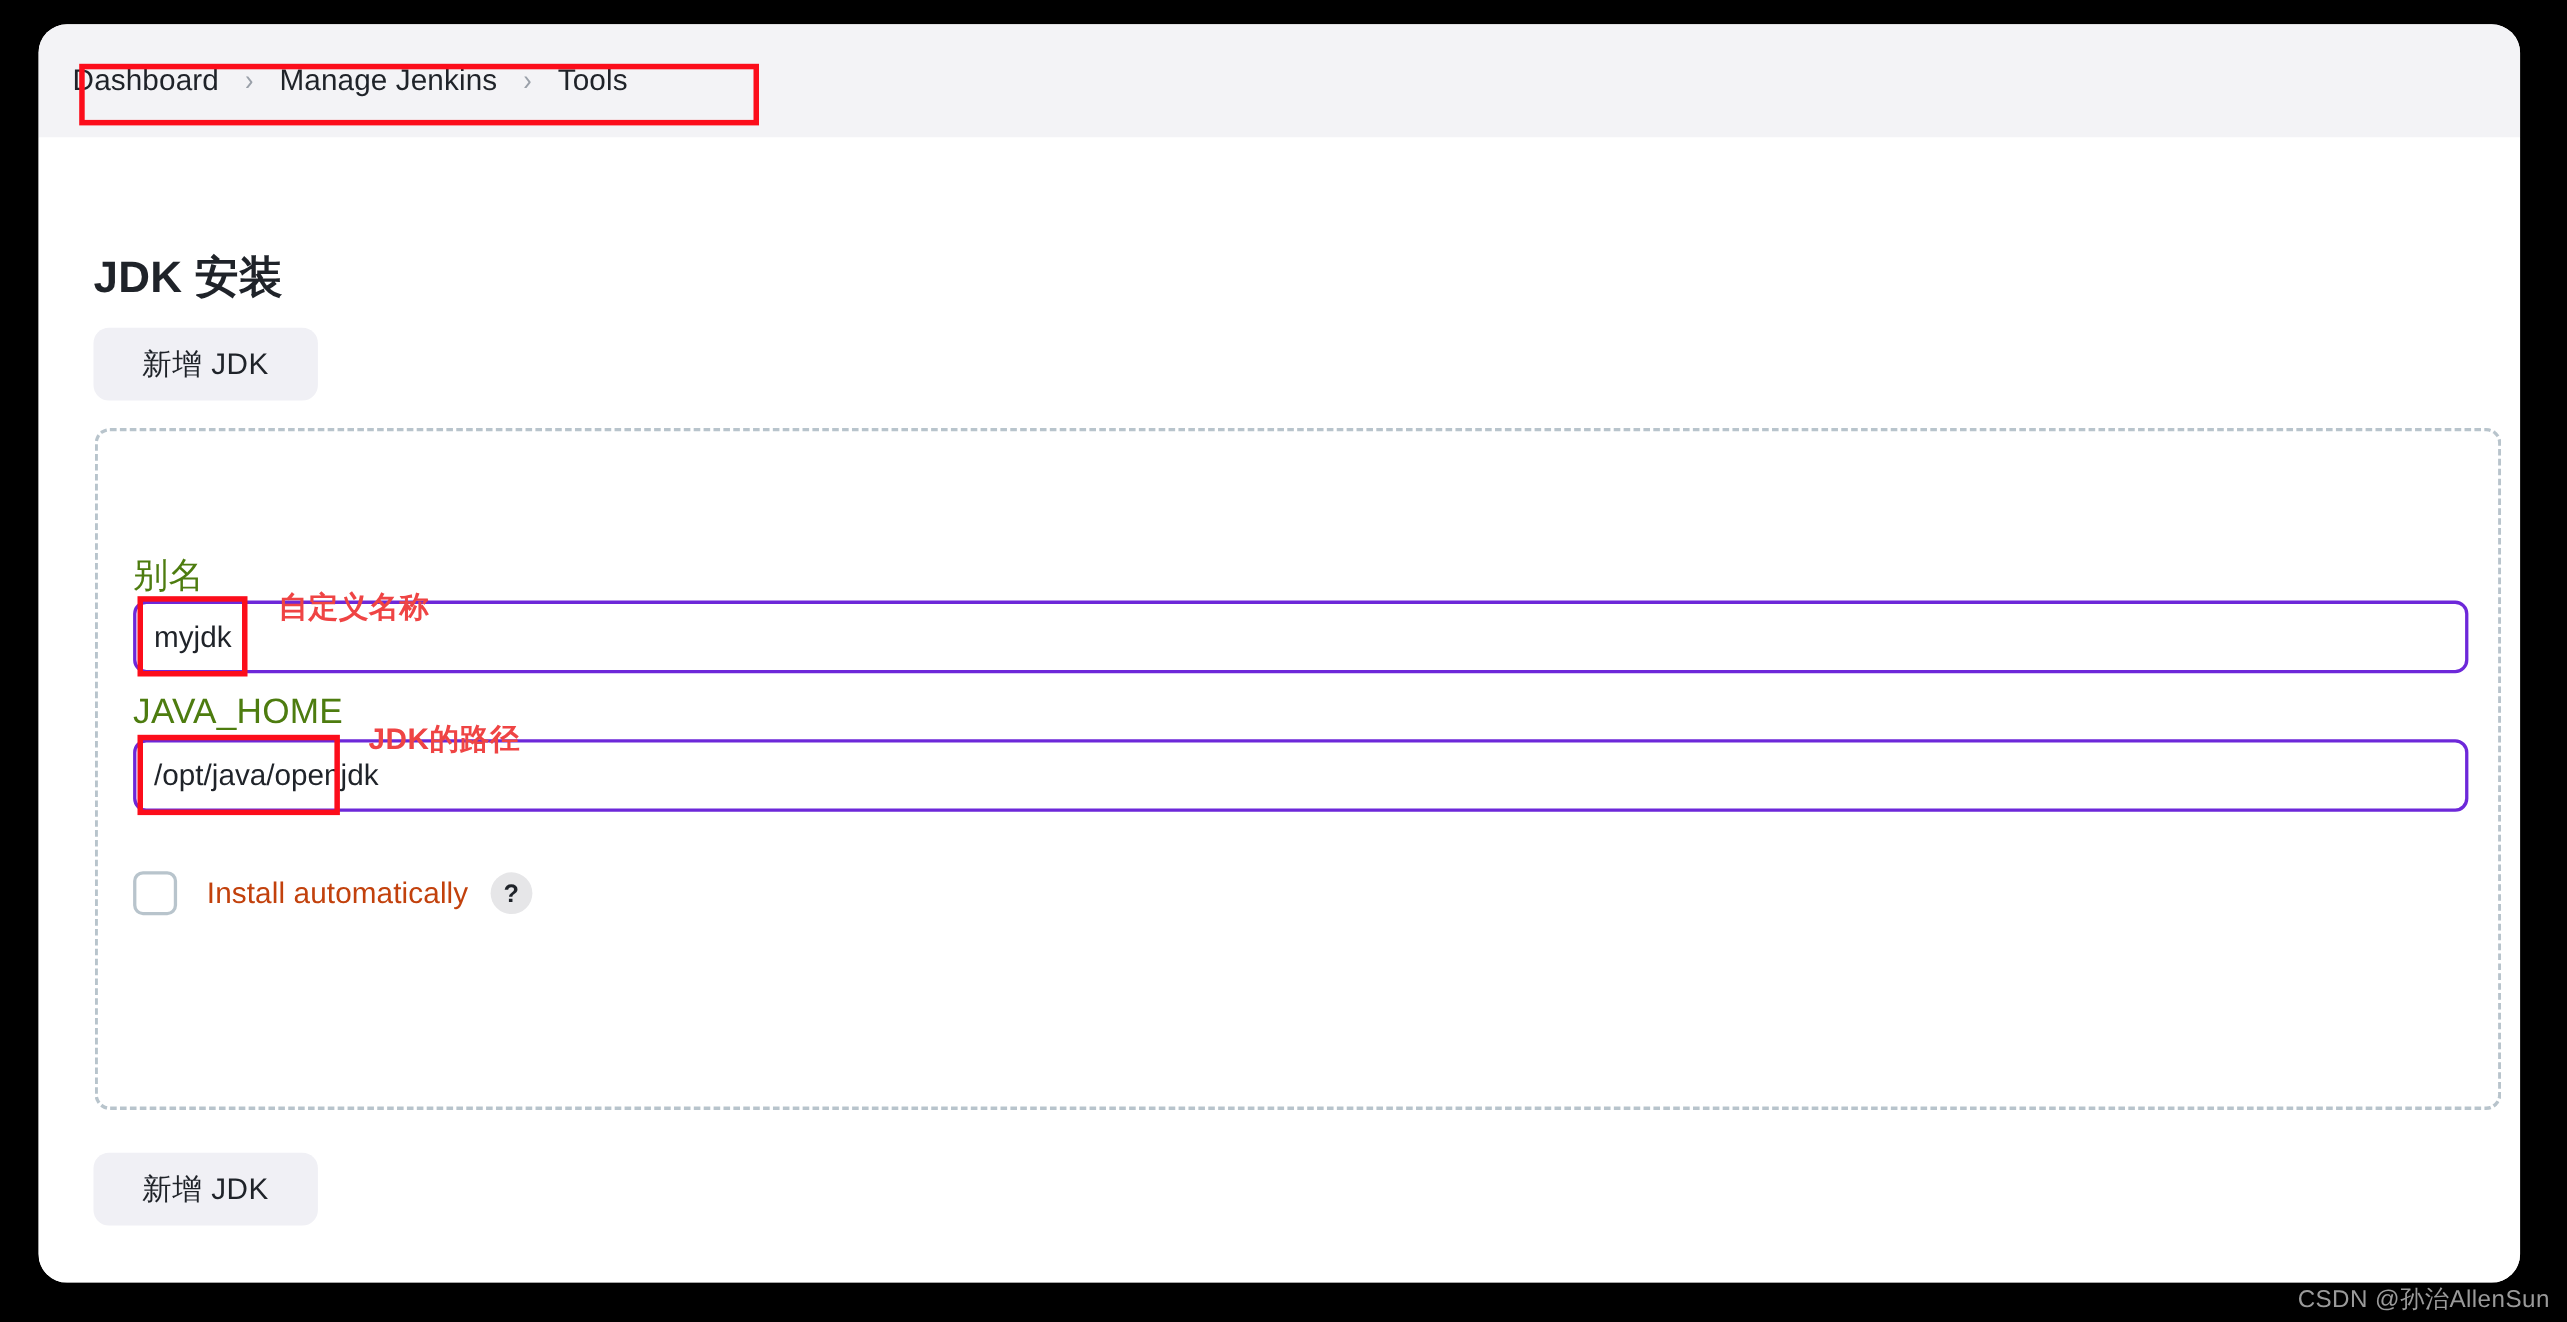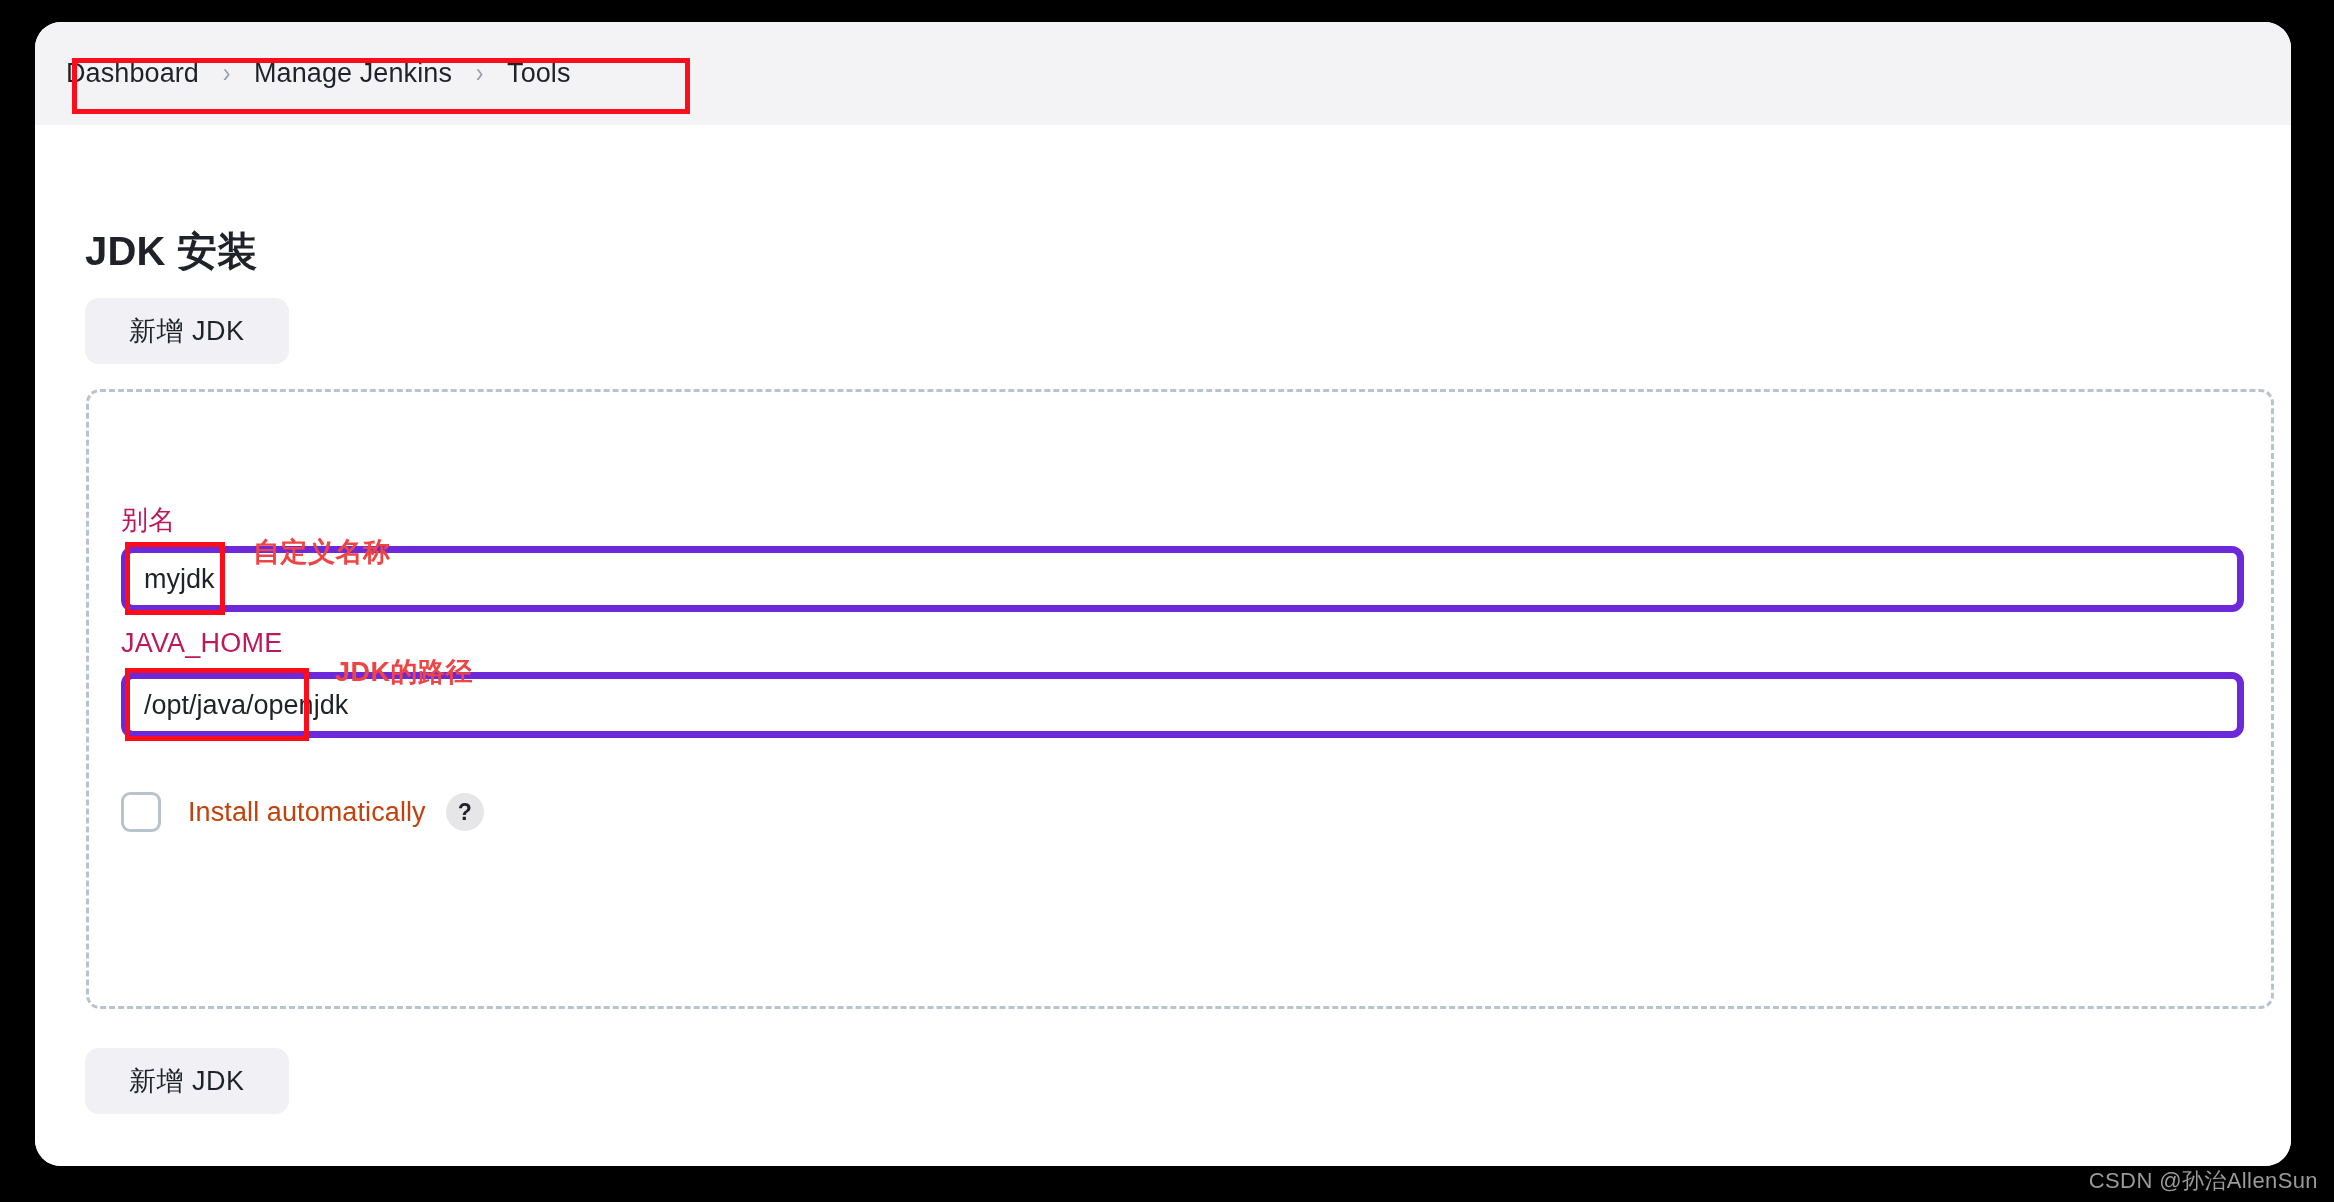--- a/index.html
+++ b/index.html
@@ -167,35 +167,35 @@
     cursor: pointer;
     display: flex;
     align-items: center;
     justify-content: center;
     padding: 0;
   }
 
   
   .field-label {
     position: absolute;
-    font-size: 27px;
-    color: #be185d;
+    font-size: 32px;
+    color: #4d7c0f;
     letter-spacing: .2px;
   }
   #alias-label { left: 32px; top: 110px; }
   #javahome-label { left: 32px; top: 236px; }
 
   .text-input {
     position: absolute;
     left: 32px;
     width: 2123px;
     height: 66px;
     box-sizing: border-box;
     background: #ffffff;
-    border: 7px solid #6d28d9;
+    border: 3px solid #6d28d9;
     border-radius: 12px;
     font-size: 27px;
     font-family: inherit;
     color: #1f2329;
     padding: 0 16px;
     outline: none;
   }
   #alias-input { top: 154px; }
   #javahome-input { top: 280px; }
 

